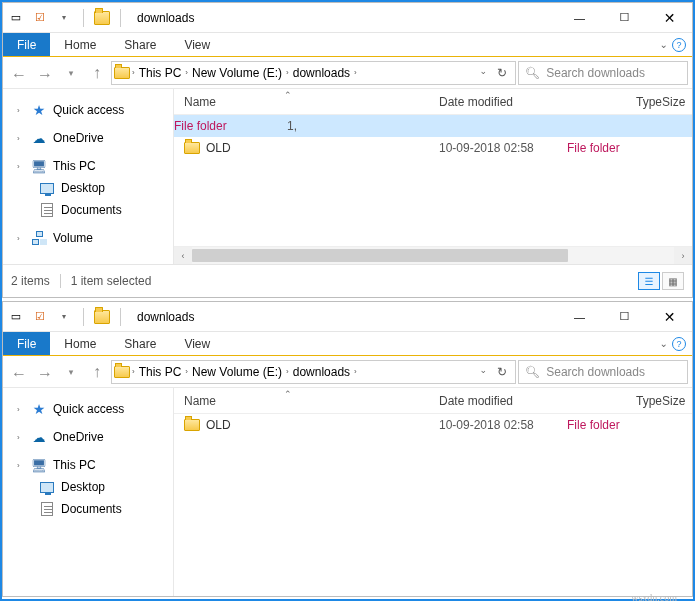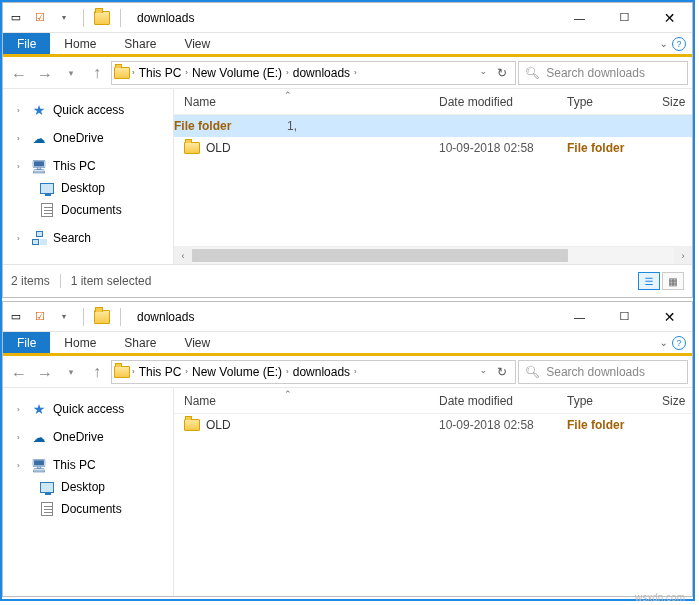--- a/index.html
+++ b/index.html
@@ -8,21 +8,21 @@
 .window { border: 1px solid #bdbdbd; background: #fff; flex: 1; display: flex; flex-direction: column; overflow: hidden; position: relative; }
 .titlebar { height: 30px; display: flex; align-items: stretch; border-bottom: 1px solid #e5e5e5; }
 .titlebar-left { display: flex; align-items: center; gap: 6px; padding-left: 4px; }
 .qat-icon { width: 18px; height: 18px; display: flex; align-items: center; justify-content: center; font-size: 11px; }
 .folder-ico { width: 16px; height: 14px; background: linear-gradient(#ffe79c, #f7ca4d); border: 1px solid #d9a400; border-radius: 1px; position: relative; }
 .folder-ico::before { content: ""; position: absolute; top: -4px; left: 0; width: 6px; height: 4px; background: #f7ca4d; border: 1px solid #d9a400; border-bottom: none; border-radius: 1px 1px 0 0; }
 .title-sep { width: 1px; height: 18px; background: #ccc; margin: 0 4px; align-self: center; }
 .title-text { font-size: 12px; padding-left: 6px; align-self: center; }
 .titlebar-right { margin-left: auto; display: flex; }
 .win-btn { width: 45px; display: flex; align-items: center; justify-content: center; font-size: 11px; }
-.ribbon { height: 24px; display: flex; align-items: stretch; border-bottom: 3px solid #eab308; }
+.ribbon { height: 24px; display: flex; align-items: stretch; border-bottom: 1px solid #eab308; }
 .ribbon-file { background: #1979ca; color: #fff; font-size: 12px; padding: 0 14px; display: flex; align-items: center; }
 .ribbon-tab { font-size: 12px; padding: 0 14px; display: flex; align-items: center; color: #333; }
 .ribbon-right { margin-left: auto; display: flex; align-items: center; padding-right: 6px; gap: 4px; }
 .help-circle { width: 14px; height: 14px; border: 1px solid #1e88e5; border-radius: 50%; color: #1e88e5; font-size: 9px; display: flex; align-items: center; justify-content: center; }
 .addrbar { height: 32px; display: flex; align-items: center; gap: 2px; padding: 2px 4px; border-bottom: 1px solid #e8e8e8; }
 .nav-btn { width: 24px; height: 24px; display: flex; align-items: center; justify-content: center; color: #888; }
 .addr-box { flex: 1; height: 24px; border: 1px solid #ccc; display: flex; align-items: center; padding: 0 2px; font-size: 12px; overflow: hidden; }
 .crumb { display: flex; align-items: center; gap: 2px; padding: 0 2px; white-space: nowrap; }
 .crumb-sep { font-size: 8px; color: #555; padding: 0 2px; }
 .addr-actions { margin-left: auto; display: flex; gap: 2px; padding-right: 2px; }
@@ -42,39 +42,39 @@
 .docico { width:12px; height:14px; border:1px solid #888; background:#fff; position:relative; }
 .docico::before { content:""; position:absolute; top:3px; left:2px; width:8px; height:1px; background:#888; box-shadow:0 3px 0 #888, 0 6px 0 #888; }
 .neticon { width:14px; height:14px; position:relative; }
 .neticon::before { content:""; position:absolute; top:0; left:4px; width:5px; height:4px; border:1px solid #2a7abf; background:#cfe6f7; }
 .neticon::after { content:""; position:absolute; bottom:0; left:0; width:5px; height:4px; border:1px solid #2a7abf; background:#cfe6f7; box-shadow: 8px 0 0 #cfe6f7, 8px 0 0 0 #2a7abf; }
 .list-pane { flex: 1; display: flex; flex-direction: column; border-left: 1px solid #e8e8e8; position: relative; }
 .cols { height: 26px; display: flex; align-items: center; font-size: 12px; color: #444; border-bottom: 1px solid #eee; }
 .col-name { flex: 1; padding-left: 10px; position: relative; }
 .col-sort { position: absolute; top: -5px; left: 110px; font-size: 9px; color: #666; }
 .col-date { width: 128px; }
-.col-type { width: 95px; }
+.col-type { width: 95px; text-align: right; }
 .col-size { width: 30px; text-align: left; padding-right: 12px; overflow: hidden; }
 .row { height: 22px; display: flex; align-items: center; font-size: 12px; color: #333; }
 .row.selected { background: #cde8ff; }
 .row .c-name { flex: 1; padding-left: 10px; display: flex; align-items: center; gap: 6px; }
 .row .c-date { width: 128px; color: #555; }
-.row .c-type { width: 95px; color: #a16207; font-weight: bold; }
+.row .c-type { width: 95px; color: #be185d; }
 .row .c-size { width: 30px; text-align: right; padding-right: 2px; overflow:hidden; color:#555; }
 .overlay-text { position: absolute; font-weight: 900; font-size: 36px; color: #000; right: 80px; top: 82px; font-family: Arial Black, Arial, sans-serif; letter-spacing: 1px; }
 .hscroll { height: 18px; display: flex; align-items: stretch; border-top: 1px solid #eee; }
 .hs-btn { width: 18px; display:flex; align-items:center; justify-content:center; background:#f0f0f0; font-size:9px; color:#666; }
 .hs-track { flex:1; background:#f4f4f4; position:relative; }
 .hs-thumb { position:absolute; left:0; top:2px; bottom:2px; width:78%; background:#cfcfcf; border-radius:1px; }
 .statusbar { height: 24px; border-top: 1px solid #e5e5e5; display: flex; align-items: center; font-size: 12px; color: #555; padding: 16px 8px; }
 .status-sep { width: 1px; height: 14px; background: #ccc; margin: 0 10px; }
 .status-right { margin-left: auto; display: flex; gap: 2px; }
 .view-btn { width: 22px; height: 18px; border: 1px solid #ccc; background: #fafafa; display:flex; align-items:center; justify-content:center; font-size:10px; color:#666; }
 .view-btn.active { border-color:#1e88e5; background:#e7f3ff; color:#1e88e5; }
-.watermark { position: absolute; right: 14px; bottom: 2px; font-size: 10px; color: #bbb; font-family: Liberation Sans, sans-serif; }
+.watermark { position: absolute; right: 22px; bottom: 2px; font-size: 10px; color: #bbb; font-family: Liberation Serif, serif; }
 .sm-folder { width:16px; height:12px; background:linear-gradient(#ffe79c,#f7ca4d); border:1px solid #d9a400; border-radius:1px; position:relative; }
 .sm-folder::before { content:""; position:absolute; top:-4px; left:0; width:5px; height:3px; background:#f7ca4d; border:1px solid #d9a400; border-bottom:none; }
 .sm-newfolder { width:16px; height:12px; background:#e8e8e8; border:1px solid #999; display:flex; align-items:center; justify-content:center; }
 .sm-newfolder::after { content:"✱"; font-size:8px; color:#888; }
 </style>
 </head>
 <body>
 
 <div class="outer">
   <div class="window">
@@ -162,21 +162,21 @@
               <span class="docico"></span>
             </span>
             <span>Documents</span>
           </div>
           <div class="nav-spacer"></div>
           <div class="nav-item group">
             <span class="nav-caret">›</span>
             <span class="ico">
               <span class="neticon"></span>
             </span>
-            <span>Search</span>
+            <span>Volume</span>
           </div>
         </div>
         <div class="list-pane">
           <div class="cols">
             <div class="col-name">Name<span class="col-sort">⌃</span></div>
             <div class="col-date">Date modified</div>
             <div class="col-type">Type</div>
             <div class="col-size">Sizе</div>
           </div>
           <div class="row selected">

